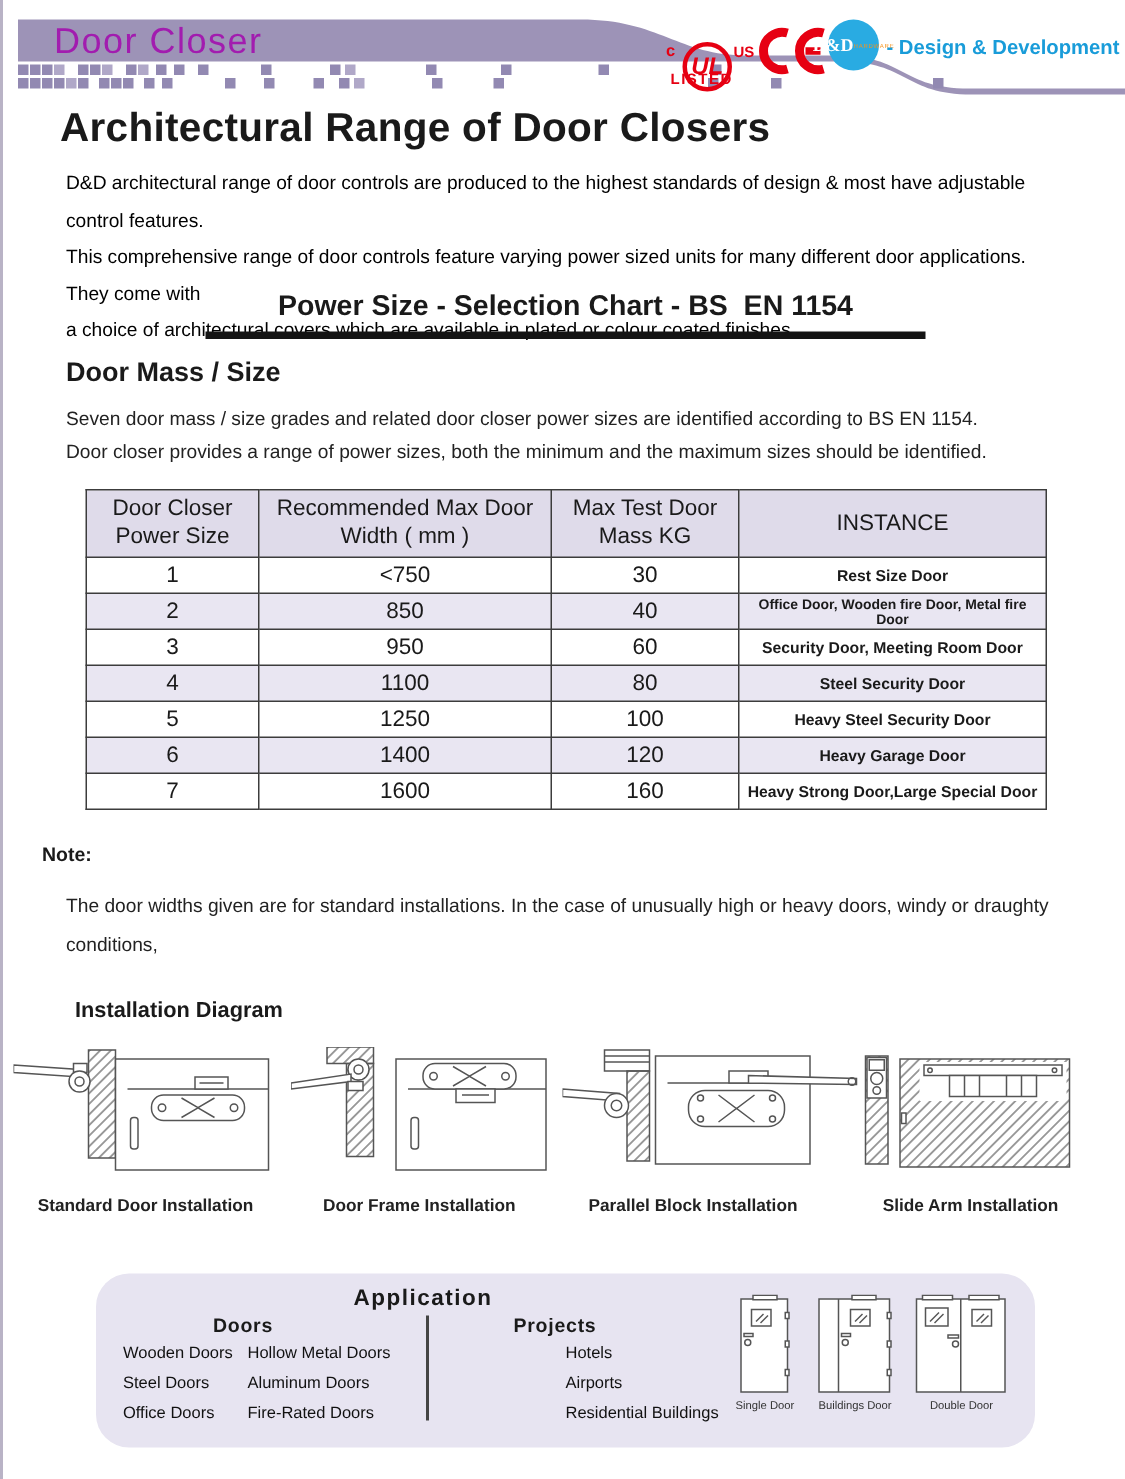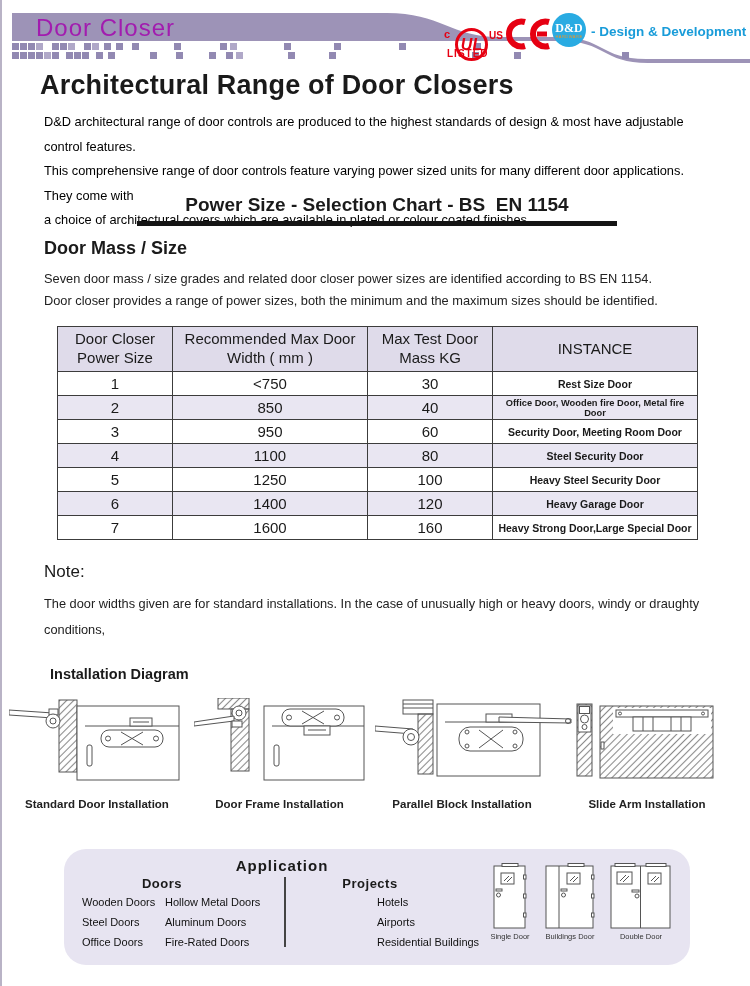--- a/index.html
+++ b/index.html
@@ -18,42 +18,42 @@
       138px 9px #9289b2,164px 9px #9289b2,197px 9px #9289b2,214px 9px #9289b2,224px 9px #b0a8c8,
       276px 9px #9289b2,317px 9px #9289b2,460px 9px #9289b2,502px 9px #9289b2,610px 9px #9289b2;}
   .ul-logo{position:absolute;left:440px;top:16px;width:62px;height:44px;color:#e60012;}
   .ul-c{position:absolute;left:2px;top:12px;font-size:11px;font-weight:bold;}
   .ul-circle{position:absolute;left:13px;top:12px;width:27px;height:27px;border:3px solid #e60012;border-radius:50%;
              display:flex;align-items:center;justify-content:center;font-weight:bold;font-size:16px;font-style:italic;}
   .ul-us{position:absolute;left:47px;top:14px;font-size:10px;font-weight:bold;}
   .ul-listed{position:absolute;left:5px;top:32px;font-size:10px;font-weight:bold;letter-spacing:1px;}
   .ce-mark{position:absolute;left:504px;top:17px;}
   .dd-circle{position:absolute;left:550px;top:13px;width:34px;height:34px;border-radius:50%;background:#29abe2;
-             display:flex;flex-direction:column;align-items:center;justify-content:center;}
+             display:flex;align-items:center;justify-content:center;}
   .dd-name{font-family:"Liberation Serif",serif;font-weight:bold;font-size:12px;color:#fff;line-height:1;}
   .dd-sub{font-size:4px;color:#f7941d;letter-spacing:.5px;line-height:1;margin-top:1px;}
   .dd-tagline{position:absolute;left:589px;top:24px;font-size:13.5px;font-weight:bold;color:#199cd9;}
   
   .h1{position:absolute;left:38px;top:70px;font-size:27px;font-weight:bold;letter-spacing:.2px;}
   .intro{position:absolute;left:42px;top:110px;width:670px;font-size:12.8px;line-height:24.5px;color:#000000;}
   
   .sel-banner{position:absolute;left:135px;top:194px;width:480px;text-align:center;font-size:19px;font-weight:bold;
               padding-bottom:5px;border-bottom:5px solid #141414;white-space:pre;}
   
   .dm-title{position:absolute;left:42px;top:238px;font-size:18px;font-weight:bold;}
   .dm-lines{position:absolute;left:42px;top:268px;font-size:12.8px;line-height:21.5px;color:#222;}
   
   table.power{position:absolute;left:55px;top:326px;width:640px;border-collapse:collapse;table-layout:fixed;}
   table.power th,table.power td{border:1px solid #3c3c3c;text-align:center;vertical-align:middle;padding:0 2px;}
   table.power th{background:#dfdbea;font-size:15px;font-weight:normal;height:44px;line-height:1.25;}
   table.power td{height:23px;font-size:15px;}
   table.power td.inst{font-size:10.5px;font-weight:bold;}
   table.power tr.alt td{background:#e9e6f2;}
   
-  .note-title{position:absolute;left:42px;top:562px;font-size:17px;font-weight:normal;}
+  .note-title{position:absolute;left:26px;top:562px;font-size:13px;font-weight:bold;}
   .note-lines{position:absolute;left:42px;top:591px;width:680px;font-size:12.8px;line-height:26px;color:#222;}
   
   .inst-title{position:absolute;left:48px;top:666px;font-size:14.5px;font-weight:bold;}
   .diag{position:absolute;top:698px;}
   .diag-label{position:absolute;top:798px;text-align:center;font-size:11.5px;font-weight:bold;color:#222;}
   
   .app-panel{position:absolute;left:62px;top:849px;width:626px;height:116px;background:#e7e4f1;border-radius:22px;}
   .app-title{position:absolute;left:180px;top:857px;width:200px;text-align:center;font-size:15px;font-weight:bold;letter-spacing:1px;}
   .app-sub{position:absolute;top:876px;width:120px;text-align:center;font-size:13px;font-weight:bold;letter-spacing:.5px;}
   .app-divider{position:absolute;left:282px;top:877px;width:2px;height:70px;background:#444;}

